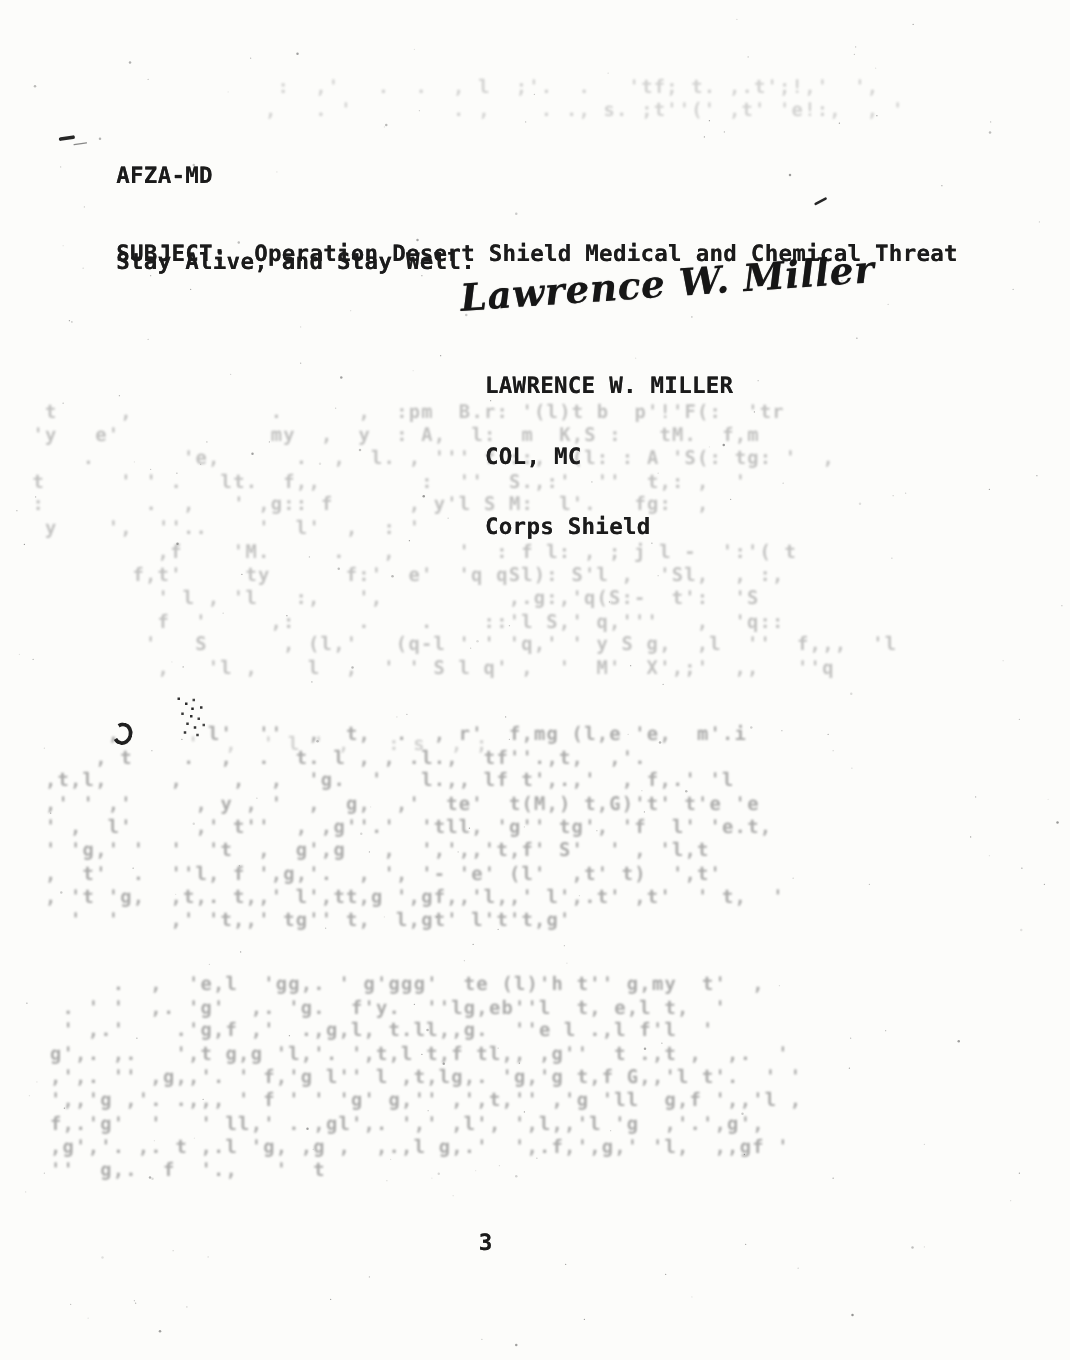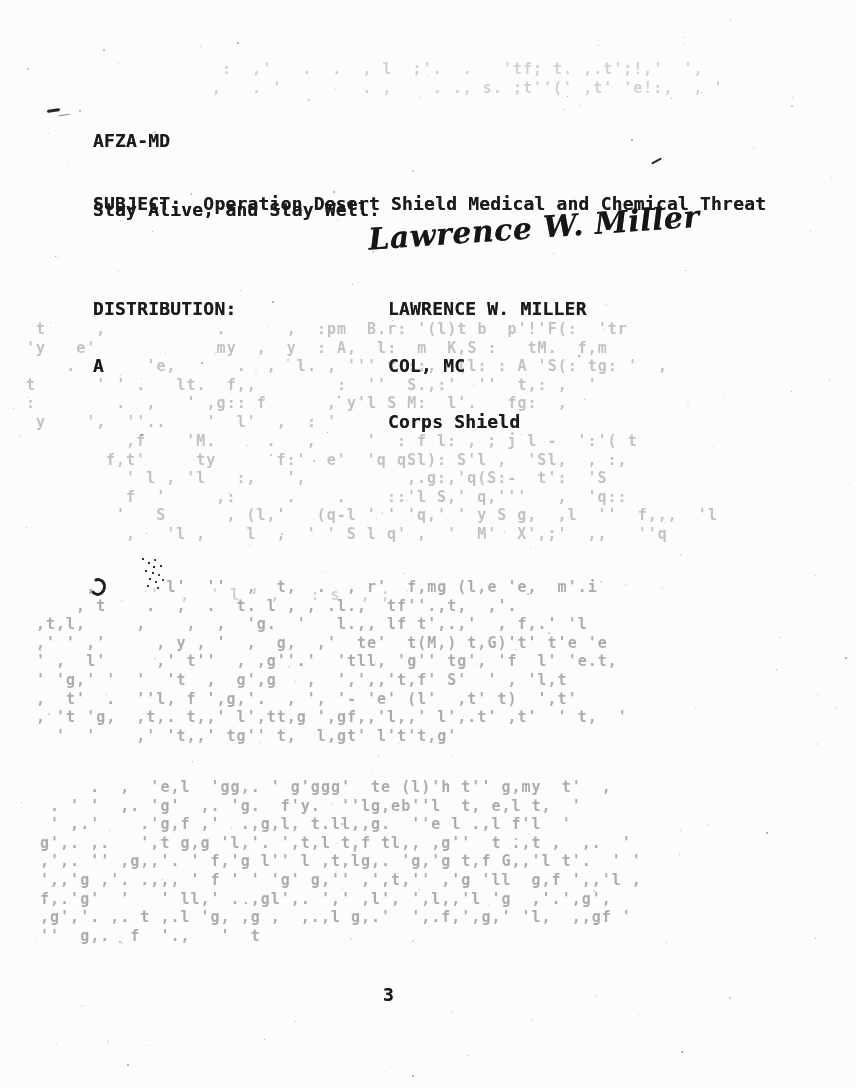--- a/index.html
+++ b/index.html
@@ -70,24 +70,20 @@
     <div>AFZA-MD</div>
     <div>SUBJECT:  Operation Desert Shield Medical and Chemical Threat</div>
   </div>
 
   <div class="typed para-lh" style="left:93px; top:160px;">
     <div>Stay Alive, and Stay Well.</div>
   </div>
 
   <div class="signature-script">Lawrence W. Miller</div>
 
-  <div class="typed small-lh" style="left:93px; top:263px;">
-    <div>DISTRIBUTION:</div>
-    <div>A</div>
-  </div>
 
   <div class="typed small-lh" style="left:388px; top:263px;">
     <div>LAWRENCE W. MILLER</div>
     <div>COL, MC</div>
     <div>Corps Shield</div>
   </div>
 
   <div class="ghost" style="left:16px; top:320px;"><span class="ghost-line">  t     ,           .      ,  :pm  B.r: '(l)t b  p'!'F(:  'tr</span><span class="ghost-line"> 'y   e'            my  ,  y  : A,  l:  m  K,S :   tM.  f,m</span><span class="ghost-line">     .       'e,      .  ,  l. , ''' f ::,  (l: : A 'S(: tg: '  ,</span><span class="ghost-line"> t      ' ' .   lt.  f,,        :  ''  S.,:'  ''  t,: ,  '</span><span class="ghost-line"> :        .  ,   ' ,g:: f      , y'l S M:  l'.   fg:  ,</span><span class="ghost-line">  y    ',  ''..    '  l'  ,  : '</span></div>
 
   <div class="ghost" style="left:96px; top:432px;"><span class="ghost-line">   ,f    'M.     .   ,     '  : f l: , ; j l -  ':'( t</span><span class="ghost-line"> f,t'     ty      f:'  e'  'q qSl): S'l ,  'Sl,  , :,</span><span class="ghost-line">   ' l , 'l   :,   ',          ,.g:,'q(S:-  t':  'S</span><span class="ghost-line">   f  '     ,:     .    .    ::'l S,' q,'''   ,  'q::</span><span class="ghost-line">  '   S      , (l,'   (q-l ' ' 'q,' ' y S g,  ,l  ''  f,,,  'l</span><span class="ghost-line">   ,   'l ,    l  ,  ' ' S l q' ,  '  M'  X',;'  ,,   ''q</span></div>

